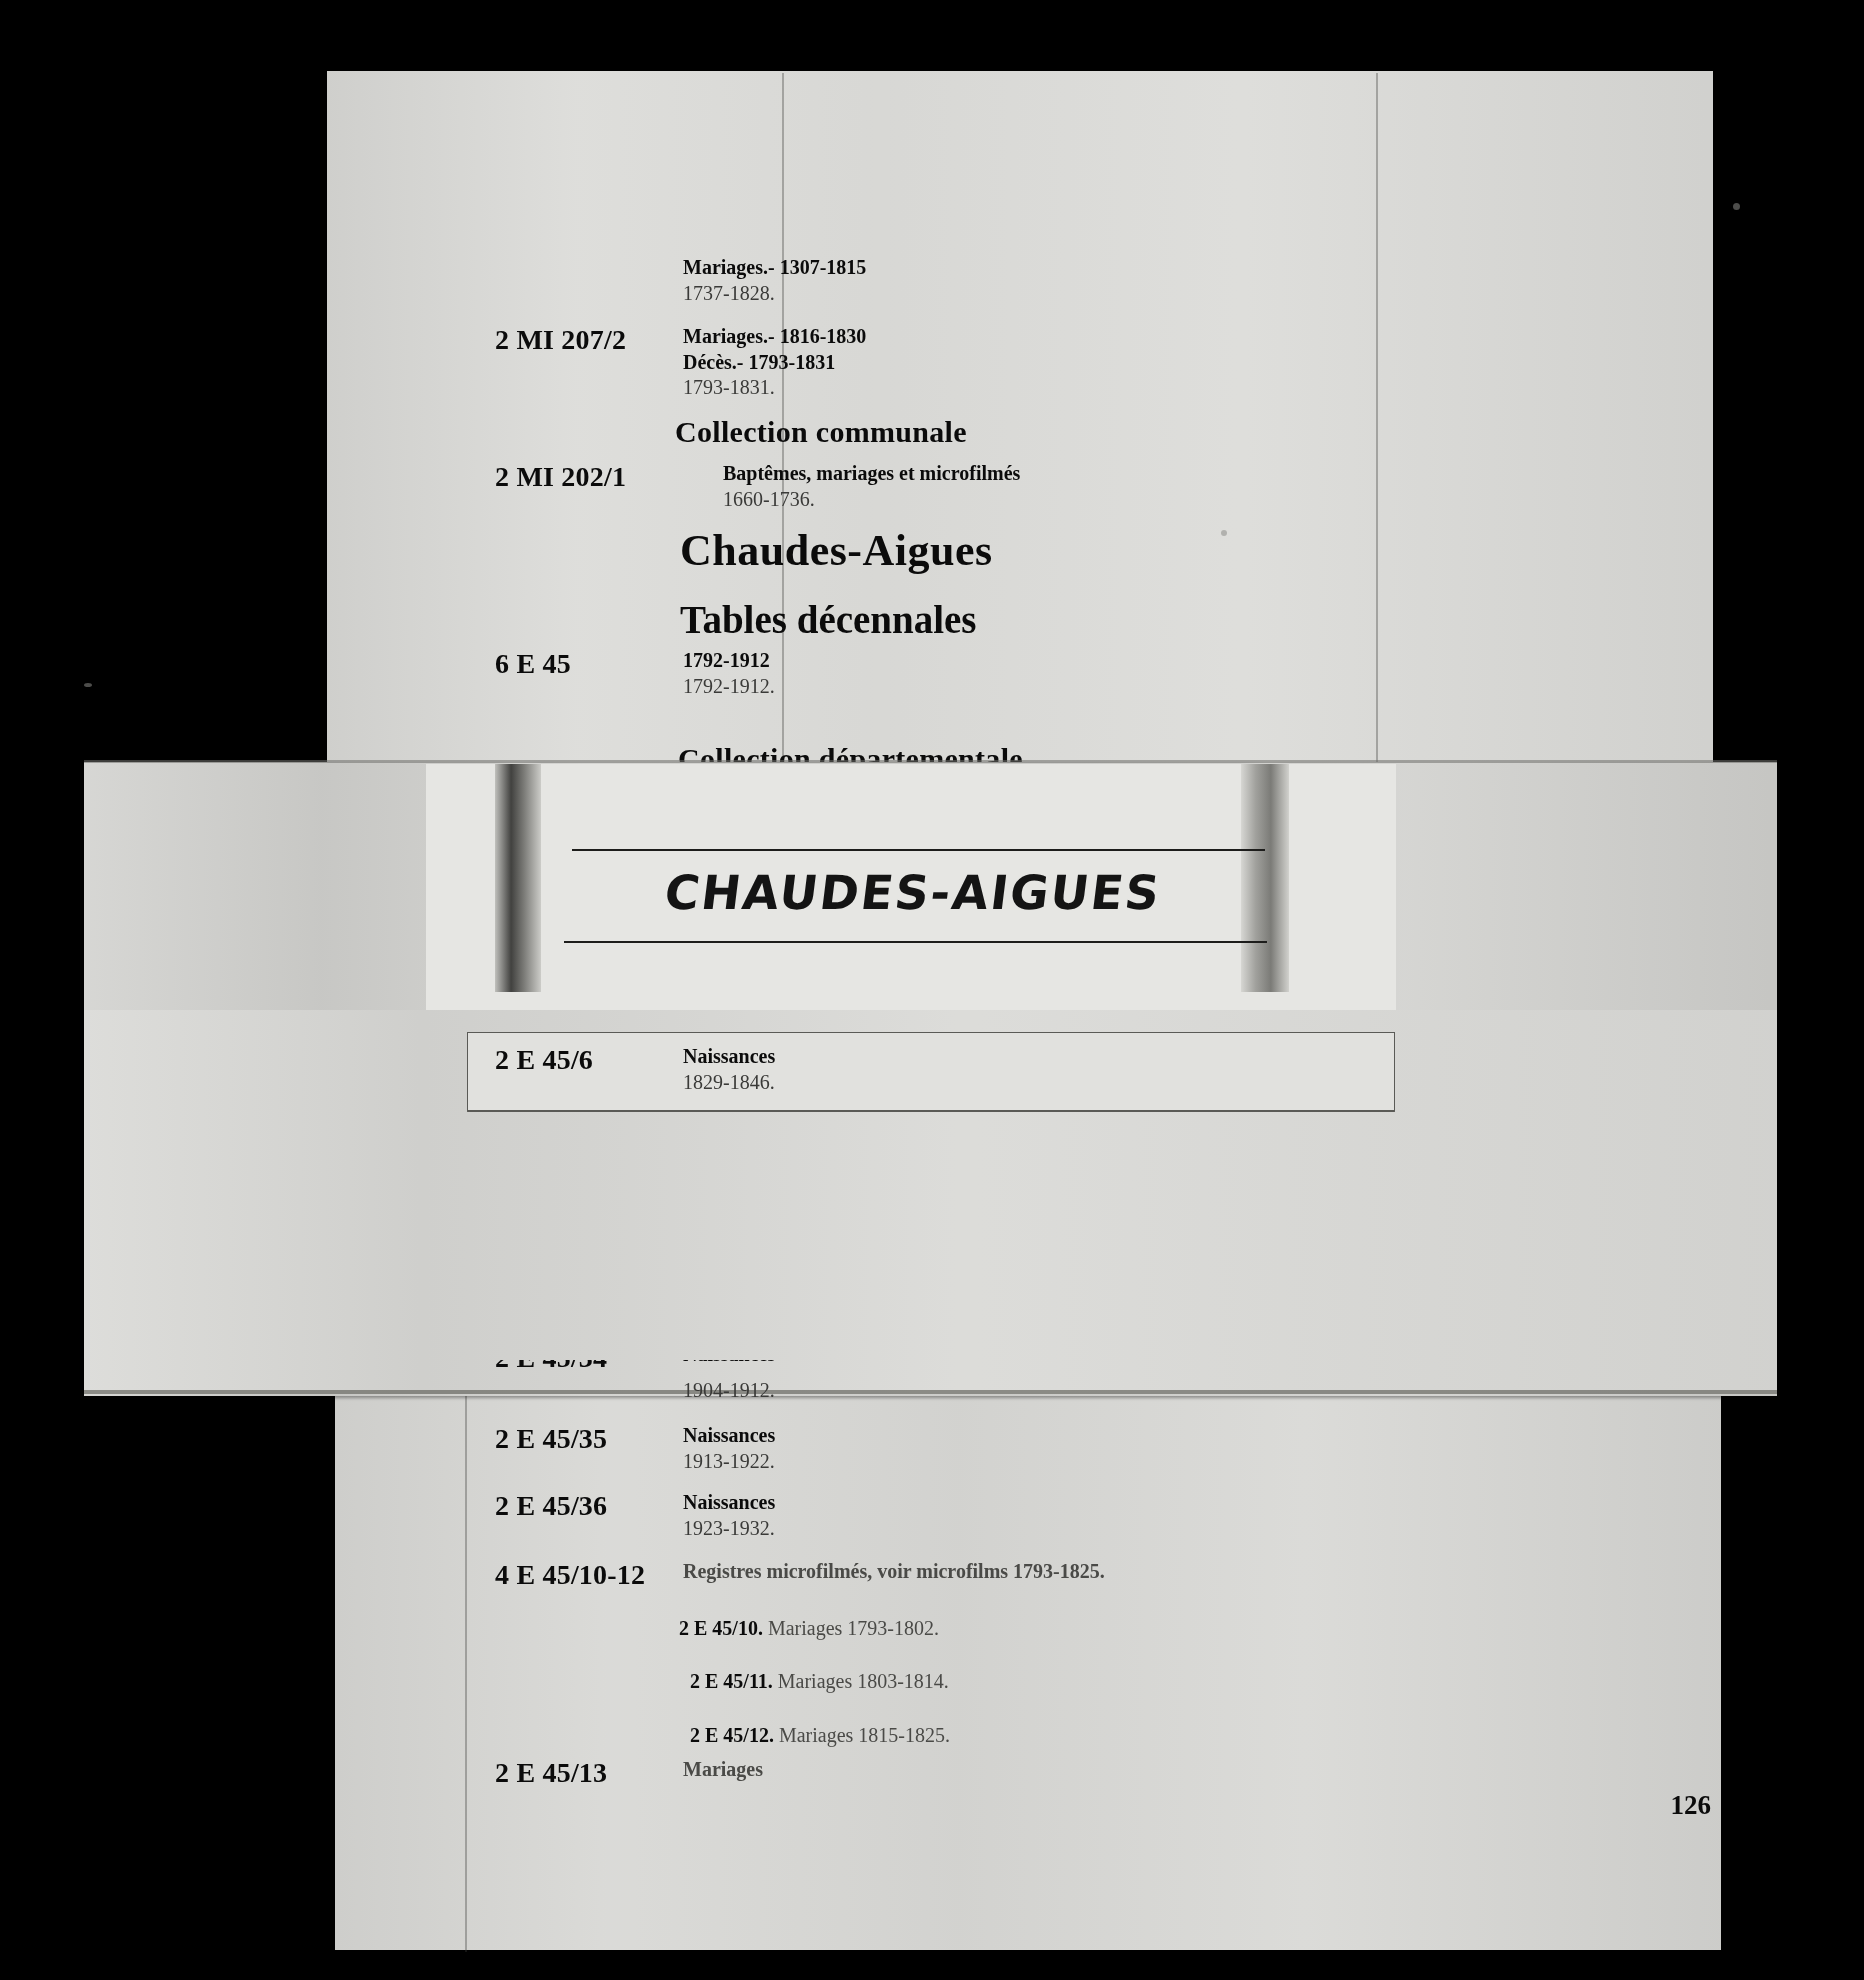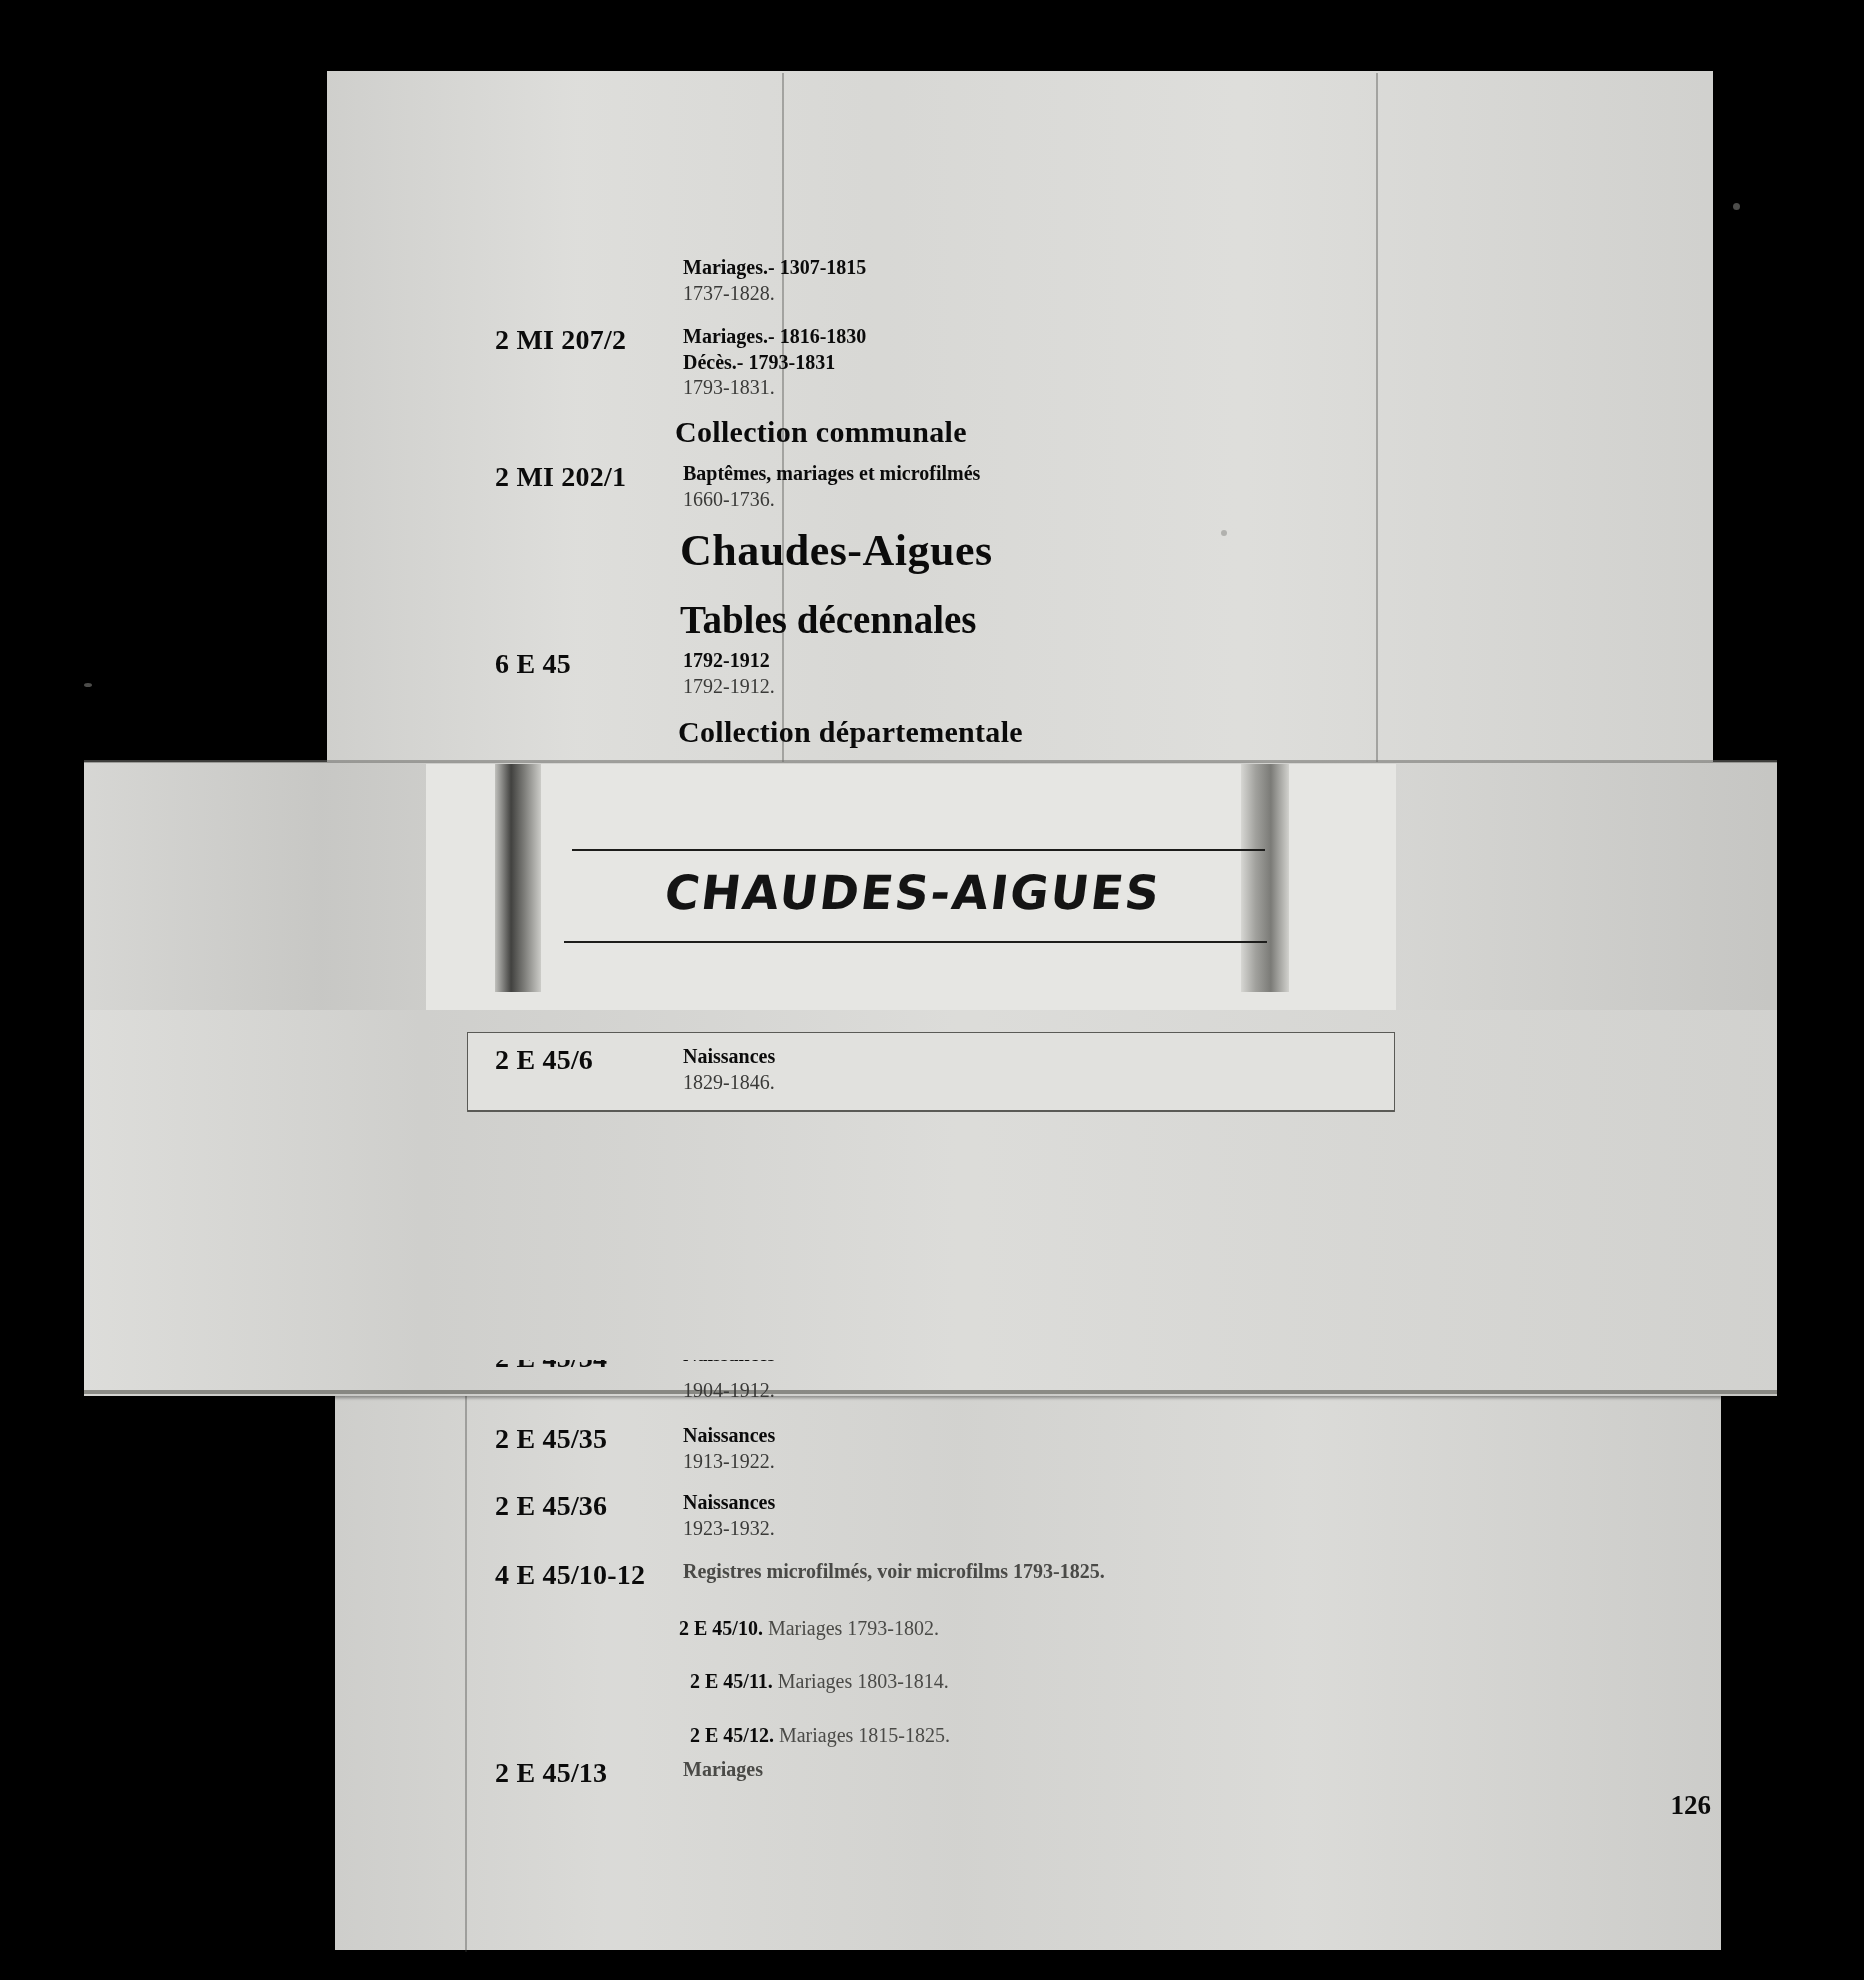--- a/index.html
+++ b/index.html
@@ -262,41 +262,41 @@
   <div class="cote">2 MI 207/2</div>
   <div class="entry">
     <span class="line1">Mariages.- 1816-1830</span>
     <span class="line1">Décès.- 1793-1831</span>
     <span class="line2 faded">1793-1831.</span>
   </div>
 </div>
 
 <div class="heading-bold" style="left:675px; top:415px;">Collection communale</div>
 
-<div class="row" style="left:495px; top:461px; width:990px;">
+<div class="row" style="left:495px; top:461px; width:990px;gap:40px;">
   <div class="cote">2 MI 202/1</div>
   <div class="entry">
     <span class="line1">Baptêmes, mariages et microfilmés</span>
     <span class="line2 faded">1660-1736.</span>
   </div>
 </div>
 
 <div class="title-big" style="left:680px; top:525px;">Chaudes-Aigues</div>
 
 <div class="subtitle" style="left:680px; top:597px;">Tables décennales</div>
 
 <div class="row" style="left:495px; top:648px; width:990px;">
   <div class="cote">6 E 45</div>
   <div class="entry">
     <span class="line1">1792-1912</span>
     <span class="line2 faded">1792-1912.</span>
   </div>
 </div>
 
-<div class="heading-bold" style="left:678px; top:715px;">Collection départementale</div>
+<div class="heading-bold" style="left:678px; top:742px;">Collection départementale</div>
 
 <div class="band"></div>
 <div class="band-top-edge"></div>
 <div class="label-card"></div>
 <div class="tape-l"></div>
 <div class="tape-r"></div>
 <div class="rule" style="left:572px; top:849px; width:693px;"></div>
 <div class="rule" style="left:564px; top:941px; width:703px;"></div>
 <div class="handwriting">CHAUDES-AIGUES</div>
 

